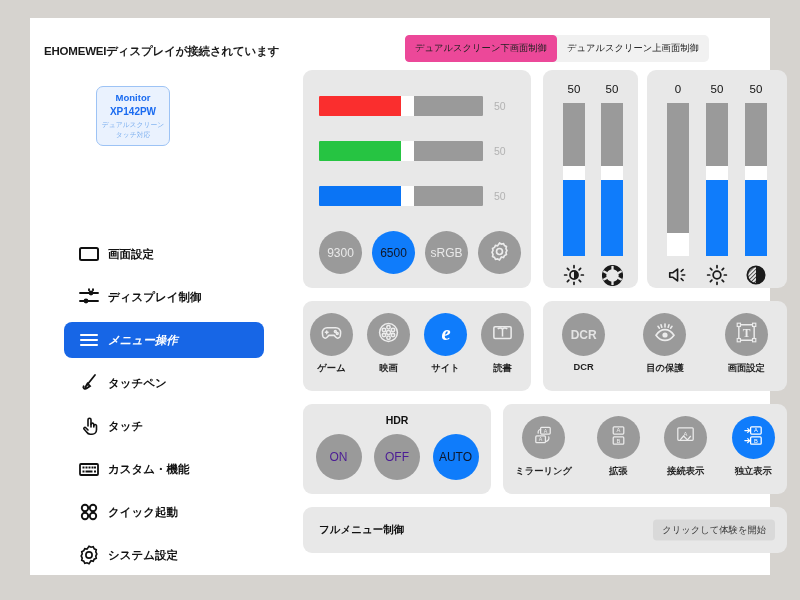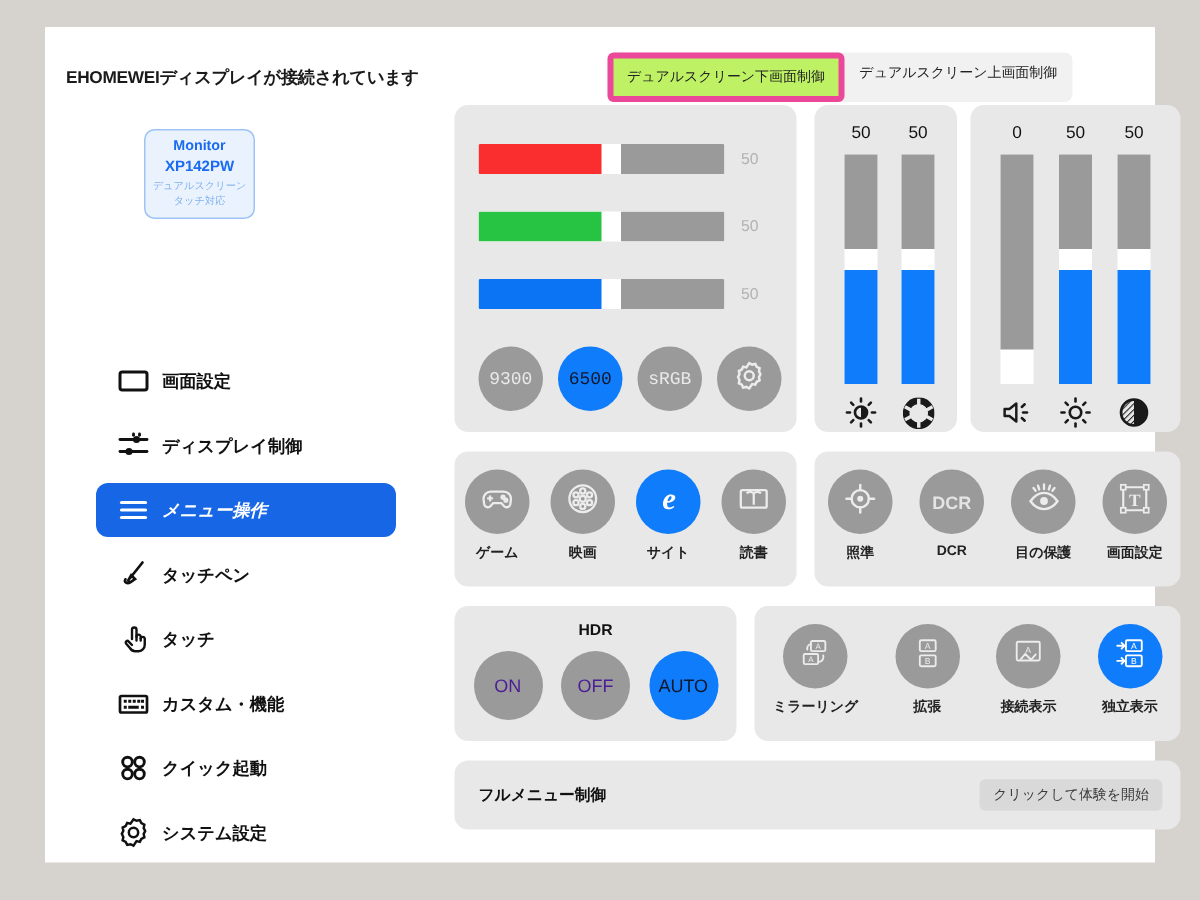--- a/index.html
+++ b/index.html
@@ -59,36 +59,36 @@
 
   #tabs {
     position: absolute; left: 130px; top: 17px;
     display: flex; background: #f1f1f1; border-radius: 5px;
   }
   .tab {
     font-size: 9.3px; color: #222; padding: 6px 9px;
     white-space: nowrap; cursor: pointer; border-radius: 4px;
     border: 1px solid transparent;
   }
-  .tab.active { background: #bef264; border: 4px solid #ec4899; }
+  .tab.active { background: #ec4899; border: 1px solid #ec4899; }
 
   .panel { position: absolute; background: #e8e8e8; border-radius: 9px; }
 
   
   #rgb-panel { left: 28px; top: 52px; width: 228px; height: 218px; }
   .rgb-row { position: absolute; left: 16px; width: 200px; height: 20px;
              display: flex; align-items: center; }
   .rgb-track { position: relative; width: 164px; height: 20px;
                background: #fff; border-radius: 1px; overflow: hidden; cursor: pointer; }
   .rgb-fill { position: absolute; left: 0; top: 0; bottom: 0; width: 50%; }
   .rgb-rest { position: absolute; right: 0; top: 0; bottom: 0; width: 42%; background: #9a9a9a; }
   .rgb-val { font-size: 10.5px; color: #b2b2b2; margin-left: 11px; }
 
   
-  #ct-row { position: absolute; left: 16px; bottom: 14px; display: flex; gap: 10px; font-family: Liberation Mono, monospace; }
+  #ct-row { position: absolute; left: 16px; bottom: 14px; display: flex; gap: 10px; }
   .ct-btn {
     width: 43px; height: 43px; border-radius: 50%;
     background: #9a9a9a; color: #e9e9e9;
     display: flex; align-items: center; justify-content: center;
     font-size: 12px; font-weight: 500; cursor: pointer;
   }
   .ct-btn.active { background: #0f7cfb; color: #0f172a; }
 
   
   #vp1 { left: 268px; top: 52px; width: 95px; height: 218px; }
@@ -466,35 +466,20 @@
           </div>
           <div class="mode-lbl">読書</div>
         </div>
 
       </div>
     </div>
 
     <div class="panel" id="mode-panel2">
       <div class="mode-row">
 
-        <div class="mode-item">
-          <div class="mode-circ">
-            <span>
-              <svg width="23" height="23" viewBox="0 0 24 24" fill="none" stroke="#ececec" stroke-width="1.7" stroke-linecap="round">
-                <circle cx="12" cy="12" r="6"></circle>
-                  <circle cx="12" cy="12" r="2.1" fill="#ececec" stroke="none"></circle>
-                <line x1="12" y1="2.4" x2="12" y2="6"></line>
-                  <line x1="12" y1="18" x2="12" y2="21.6"></line>
-                <line x1="2.4" y1="12" x2="6" y2="12"></line>
-                  <line x1="18" y1="12" x2="21.6" y2="12"></line>
-              </svg>
-            </span>
-          </div>
-          <div class="mode-lbl">照準</div>
-        </div>
 
         <div class="mode-item">
           <div class="mode-circ">
             <span class="dcr-text">DCR</span>
           </div>
           <div class="mode-lbl">DCR</div>
         </div>
 
         <div class="mode-item">
           <div class="mode-circ">

